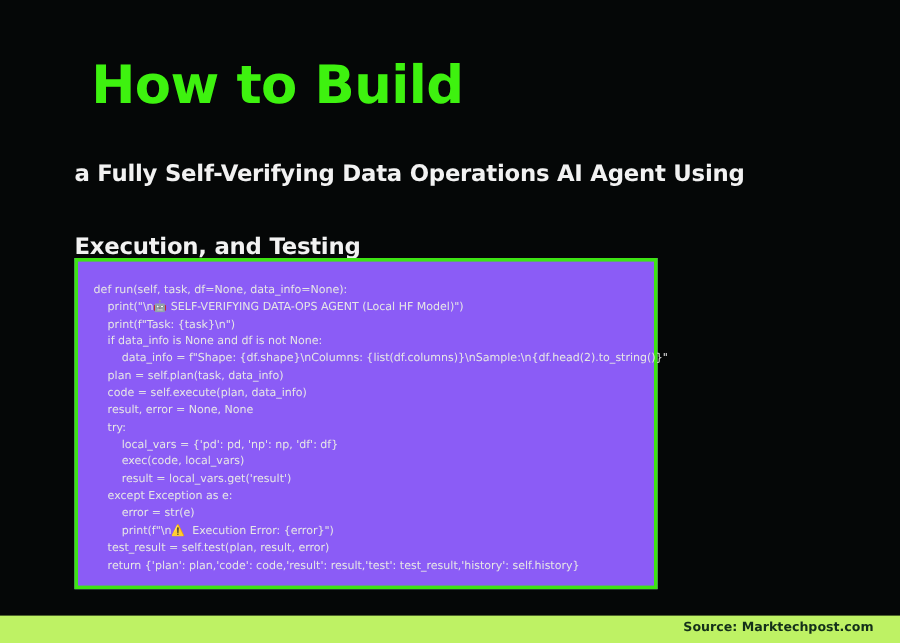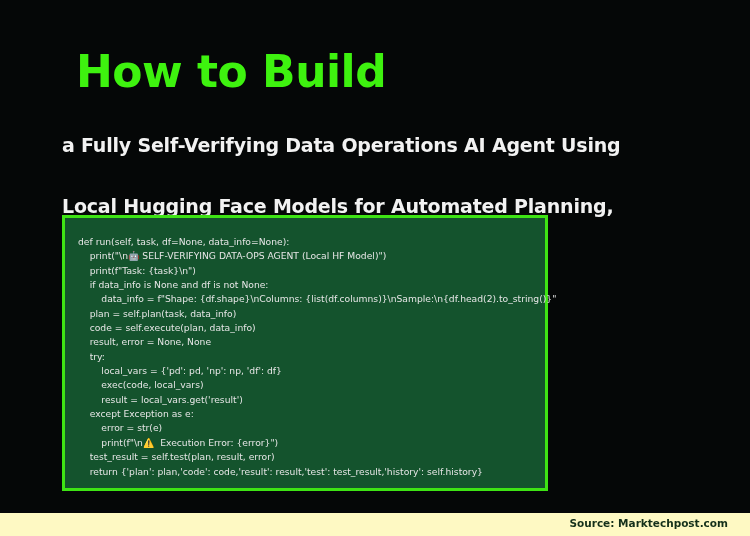--- a/index.html
+++ b/index.html
@@ -45,21 +45,21 @@
       white-space: nowrap;
       margin-top: 29px;
     }
     .code-box {
       position: absolute;
       left: 62px;
       top: 215px;
       width: 480px;
       height: 270px;
       border: 3px solid #3ee314;
-      background: #14532d;
+      background: #8b5cf6;
     }
     .code {
       position: absolute;
       left: 13px;
       top: 17px;
       margin: 0;
       font-family: "DejaVu Sans", sans-serif;
       font-size: 9.2px;
       line-height: 14.35px;
       color: #e6e6e6;
@@ -67,41 +67,40 @@
     .code .ln {
       display: block;
       white-space: pre;
     }
     .footer {
       position: absolute;
       left: 0;
       top: 513px;
       width: 750px;
       height: 23px;
-      background: #fef9c3;
+      background: #bef264;
     }
     .footer-text {
       position: absolute;
       right: 22px;
       top: 4px;
       font-family: "DejaVu Sans", sans-serif;
       font-weight: bold;
       font-size: 10.5px;
       color: #14301a;
       white-space: nowrap;
     }
   </style>
 </head>
 <body>
 
 <h1 class="title">How to Build</h1>
 
 <div class="subtitle">
   <span class="line">a Fully Self-Verifying Data Operations AI Agent Using</span>
-  <span class="line">Local Hugging Face Models for Automated Planning,</span>
   <span class="line">Execution, and Testing</span>
 </div>
 
 <div class="code-box">
   <pre class="code"><span class="ln">def run(self, task, df=None, data_info=None):</span><span class="ln">    print("\n🤖 SELF-VERIFYING DATA-OPS AGENT (Local HF Model)")</span><span class="ln">    print(f"Task: {task}\n")</span><span class="ln">    if data_info is None and df is not None:</span><span class="ln">        data_info = f"Shape: {df.shape}\nColumns: {list(df.columns)}\nSample:\n{df.head(2).to_string()}"</span><span class="ln">    plan = self.plan(task, data_info)</span><span class="ln">    code = self.execute(plan, data_info)</span><span class="ln">    result, error = None, None</span><span class="ln">    try:</span><span class="ln">        local_vars = {'pd': pd, 'np': np, 'df': df}</span><span class="ln">        exec(code, local_vars)</span><span class="ln">        result = local_vars.get('result')</span><span class="ln">    except Exception as e:</span><span class="ln">        error = str(e)</span><span class="ln">        print(f"\n⚠️  Execution Error: {error}")</span><span class="ln">    test_result = self.test(plan, result, error)</span><span class="ln">    return {'plan': plan,'code': code,'result': result,'test': test_result,'history': self.history}</span></pre>
 </div>
 
 <div class="footer">
   <span class="footer-text">Source: Marktechpost.com</span>
 </div>

